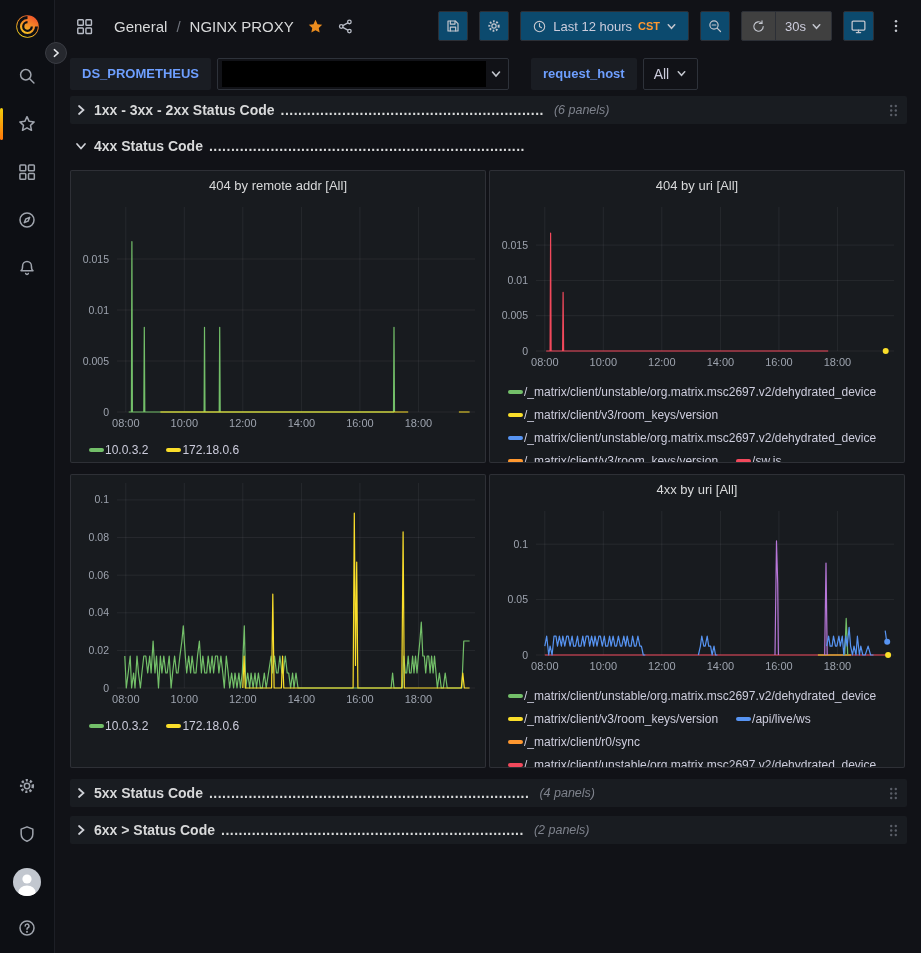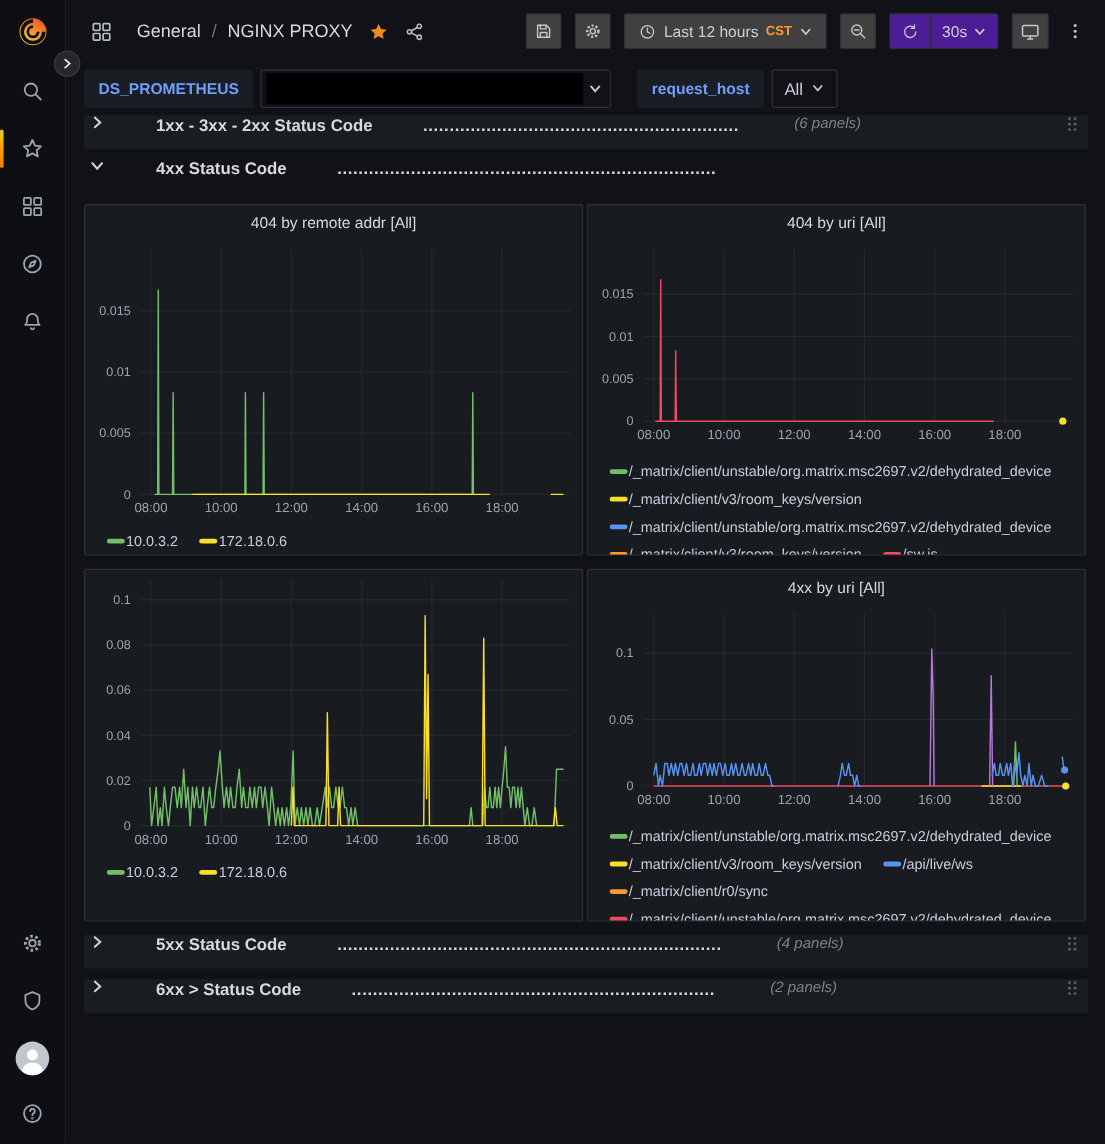--- a/index.html
+++ b/index.html
@@ -20,42 +20,42 @@
 
   
   #content { position:absolute; left:55px; top:0; width:866px; height:953px; }
 
   #header { position:absolute; left:0; top:0; width:866px; height:52px;
     display:flex; align-items:center; padding:0 14px 0 20px; background:#111217; }
   .crumb-text { font-size:15px; color:#d8d9da; margin-left:20px; white-space:nowrap; }
   .crumb-sep { color:#70747d; margin:0 9px; font-size:15px; }
   .crumb-icon { margin-left:13px; display:flex; align-items:center; cursor:pointer; }
   #toolbar { margin-left:auto; display:flex; align-items:center; gap:11px; }
-  .tool-btn { height:30px; min-width:30px; padding:0 6px; background:#404040; border:1px solid #2c2f36;
+  .tool-btn { height:30px; min-width:30px; padding:0 6px; background:#0c4a6e; border:1px solid #2c2f36;
     border-radius:2px; display:flex; align-items:center; justify-content:center; gap:6px; cursor:pointer; }
   .tool-btn.noframe { background:transparent; border-color:transparent; }
   .picker-label { font-size:13px; color:#ccccdc; }
   .picker-tz { font-size:11px; color:#ff9830; font-weight:bold; }
-  .refresh-group { display:flex; height:30px; border:1px solid #2c2f36; border-radius:2px; background:#4c1d95; }
+  .refresh-group { display:flex; height:30px; border:1px solid #2c2f36; border-radius:2px; background:#404040; }
   .refresh-seg { display:flex; align-items:center; justify-content:center; padding:0 9px; gap:5px; cursor:pointer; }
   .refresh-seg + .refresh-seg { border-left:1px solid #2c2f36; }
 
   #submenu { position:absolute; left:0; top:52px; width:866px; height:43px;
     display:flex; align-items:center; padding-left:15px; }
   .var-label { height:32px; display:flex; align-items:center; padding:0 12px; background:#1a1d23;
     color:#6e9fff; font-size:13px; font-weight:bold; border-radius:2px; cursor:pointer; }
   .var-select { height:32px; display:flex; align-items:center; border:1px solid #2e323a;
     border-radius:2px; background:#111217; cursor:pointer; }
   #ds-select { width:292px; margin-left:6px; padding:0 6px 0 4px; justify-content:space-between; }
   .redaction { width:264px; height:26px; background:#000; }
   #host-select { width:55px; margin-left:6px; padding:12px 10px; justify-content:space-between; font-size:14px; color:#ccccdc; }
 
   
-  .dash-row { position:absolute; left:15px; width:837px; height:28px; display:flex; align-items:flex-start;
-    padding:0 8px 0 5px; border-radius:2px; cursor:pointer;gap:36px; }
+  .dash-row { position:absolute; left:15px; width:837px; height:28px; display:flex; align-items:center;
+    padding:0 8px 0 5px; border-radius:2px; cursor:pointer; }
   .dash-row.collapsed { background:#191c21; }
   .row-title { font-size:14px; font-weight:bold; color:#d8d9da; margin-left:7px; white-space:nowrap; }
   .row-dots { font-size:14px; font-weight:bold; color:#d8d9da; margin-left:6px; letter-spacing:0.5px;
     overflow:hidden; white-space:nowrap; max-width:390px; }
   .row-count { font-size:12.5px; font-style:italic; color:#7e828c; margin-left:10px; white-space:nowrap; }
   .drag-handle { margin-left:auto; display:flex; cursor:grab; }
 
   
   .panel { position:absolute; background:#181b1f; border:1px solid rgba(204,204,220,0.12);
     border-radius:2px; overflow:hidden; }

